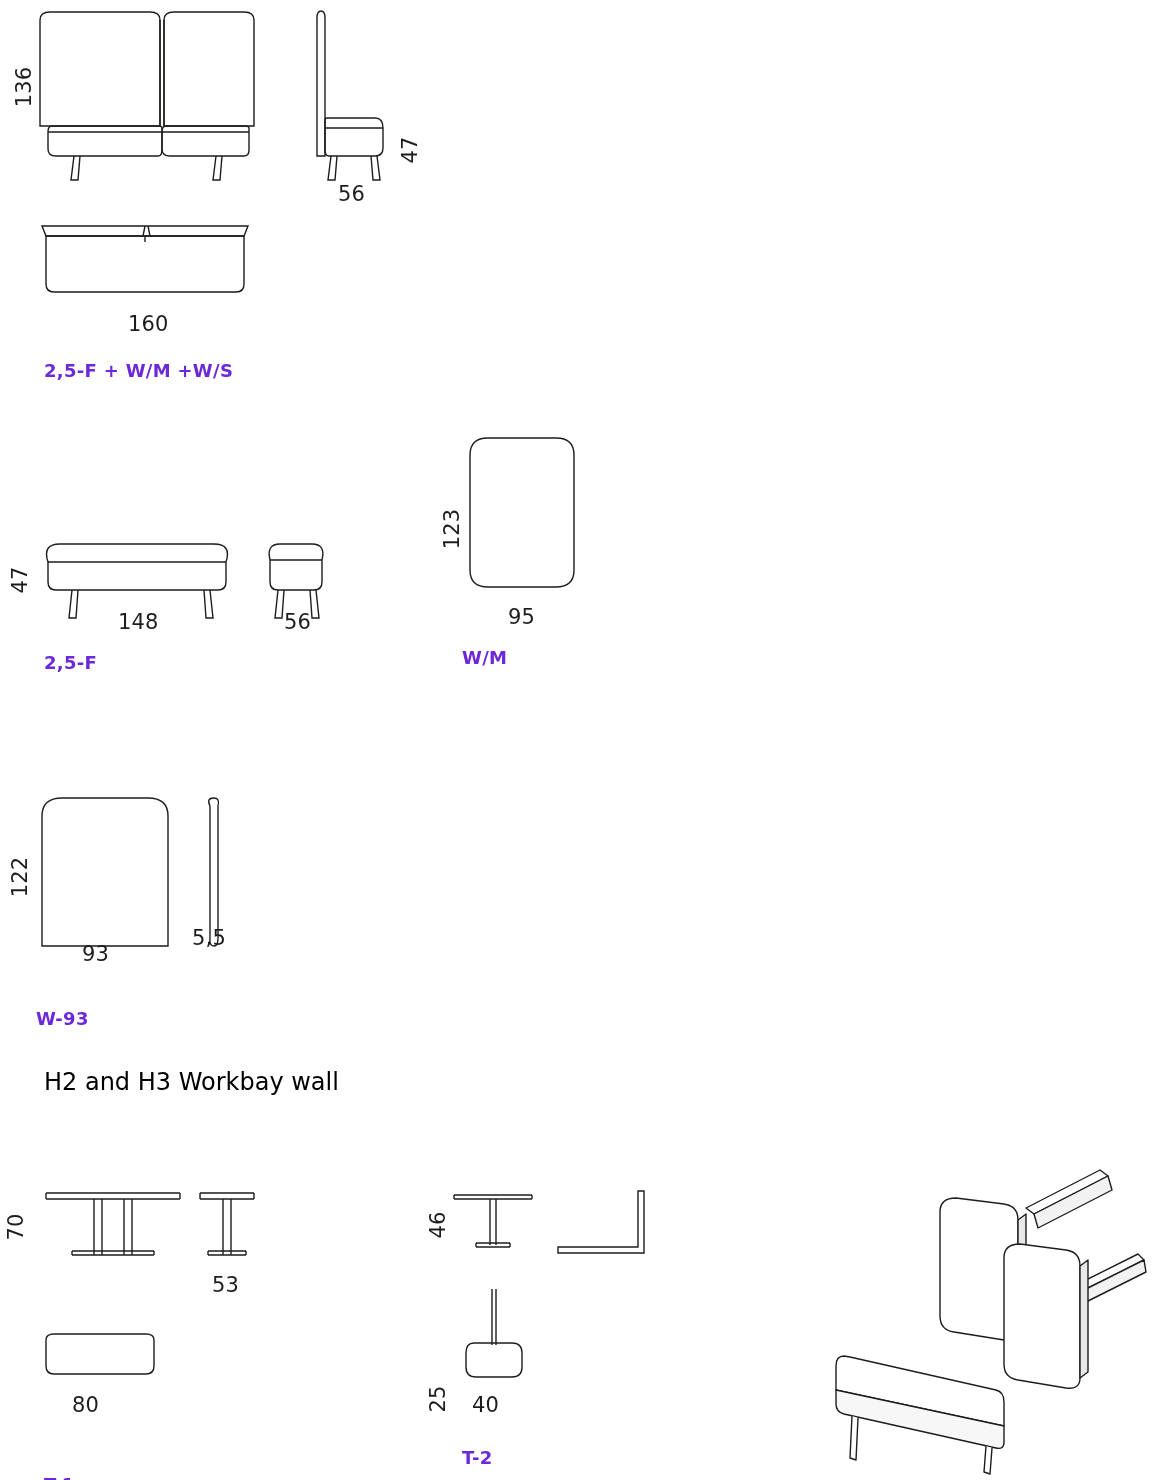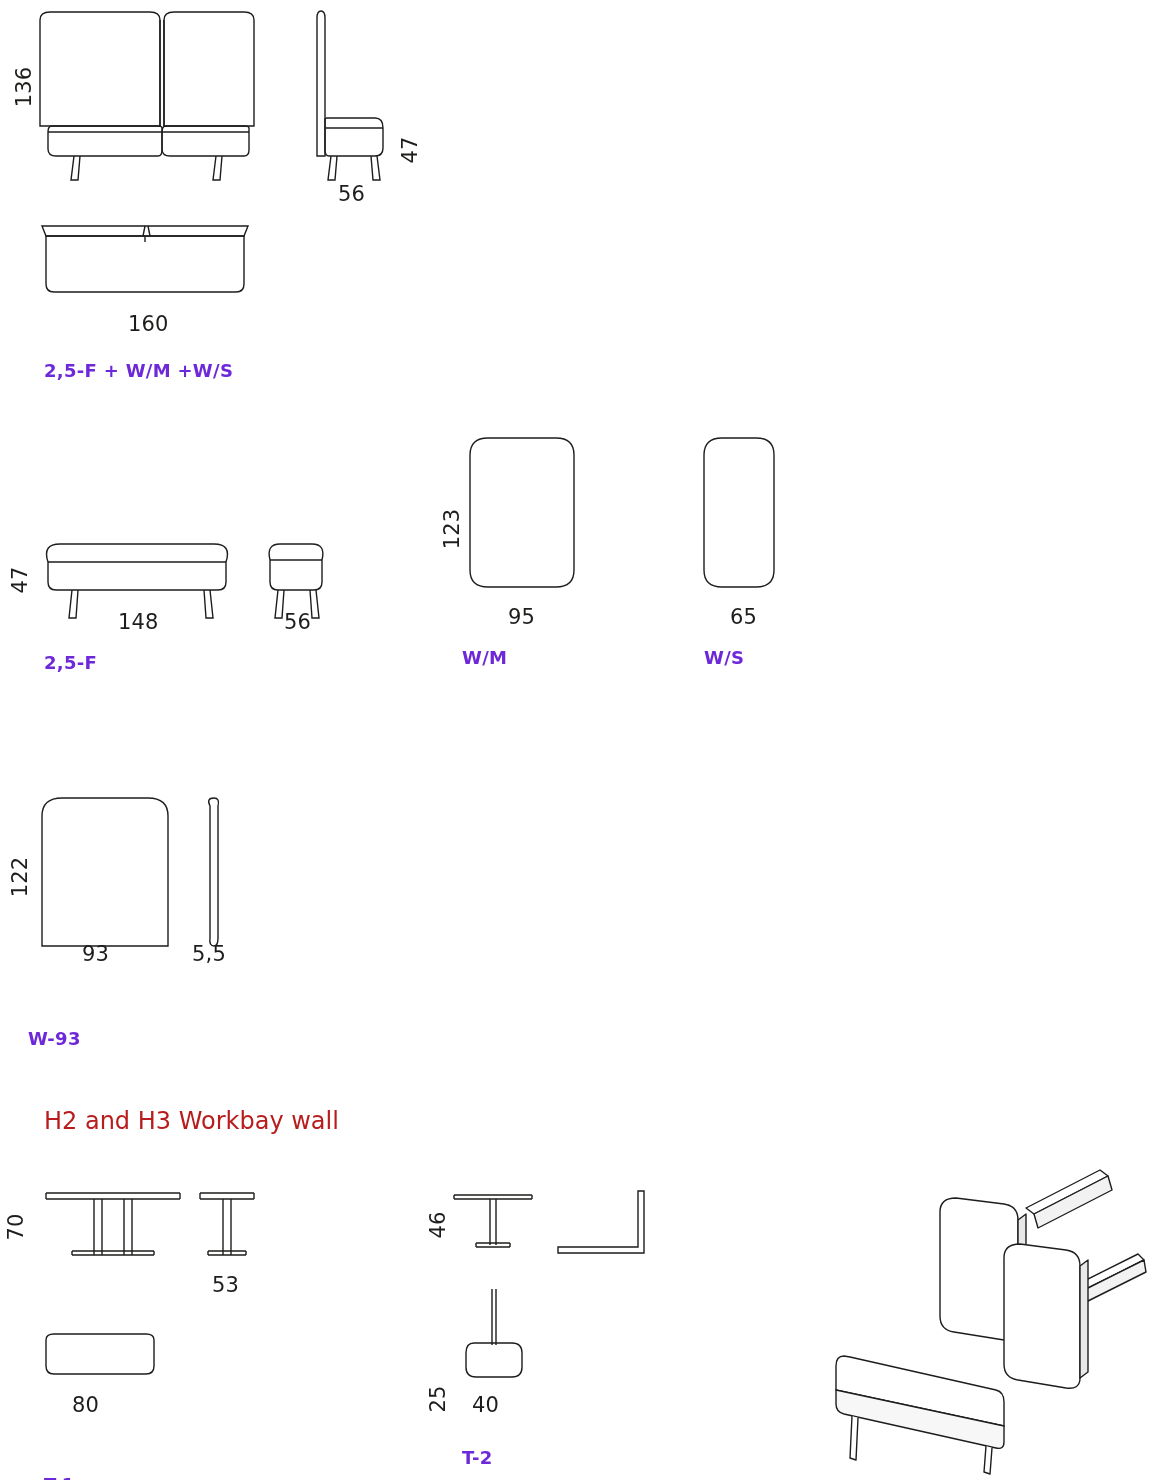--- a/index.html
+++ b/index.html
@@ -37,23 +37,22 @@
     font-size: 18px;
     font-weight: bold;
     color: #6d28d9;
     white-space: nowrap;
     letter-spacing: 0.3px;
   }
   .caption {
     position: absolute;
     font-size: 24px;
     font-weight: normal;
-    color: #b91c1c;
+    color: #000000;
     white-space: nowrap;
-    margin-top: 39px;
   }
   svg { display: block; }
   .grp { position: absolute; }
 </style>
 </head>
 <body>
 
 <div class="sheet">
 
   <div class="grp" style="left:0px; top:0px; width:440px; height:400px;">
@@ -148,51 +147,40 @@
       <g fill="none" stroke="#1d1d1b" stroke-width="1.4">
         <path d="M20,25 Q20,8 38,8 L106,8 Q124,8 124,25 L124,140 Q124,157 106,157 L38,157 Q20,157 20,140 Z"></path>
       </g>
     </svg>
 
     <div class="dim vert" style="left:12px; top:92px;">123</div>
     <div class="dim" style="left:88px; top:180px;">95</div>
     <div class="label" style="left:42px; top:222px;">W/M</div>
   </div>
 
-  <div class="grp" style="left:660px; top:425px; width:180px; height:260px;">
-
-    <svg width="140" height="180" style="position:absolute; left:30px; top:5px;">
-      <g fill="none" stroke="#1d1d1b" stroke-width="1.4">
-        <path d="M14,25 Q14,8 32,8 L66,8 Q84,8 84,25 L84,140 Q84,157 66,157 L32,157 Q14,157 14,140 Z"></path>
-      </g>
-    </svg>
-
-    <div class="dim" style="left:70px; top:180px;">65</div>
-    <div class="label" style="left:44px; top:222px;">W/S</div>
-  </div>
 
   <div class="grp" style="left:0px; top:780px; width:400px; height:330px;">
 
     <svg width="200" height="180" style="position:absolute; left:20px; top:8px;">
       <g fill="none" stroke="#1d1d1b" stroke-width="1.4">
         <path d="M22,28 Q22,10 42,10 L128,10 Q148,10 148,28 L148,158 L22,158 Z"></path>
       </g>
     </svg>
 
     <svg width="60" height="180" style="position:absolute; left:188px; top:8px;">
       <g fill="none" stroke="#1d1d1b" stroke-width="1.4">
         <path d="M22,18 Q18,10 26,10 Q32,10 30,18 L30,150 Q30,158 26,158 Q21,158 22,150 Z"></path>
       </g>
     </svg>
 
     <div class="dim vert" style="left:0px; top:85px;">122</div>
     <div class="dim" style="left:82px; top:162px;">93</div>
-    <div class="dim" style="left:192px; top:162px;text-align:center;">5,5</div>
-
-    <div class="label" style="left:28px; top:228px;margin-top:20px;">W-93</div>
+    <div class="dim" style="left:192px; top:146px;text-align:center;">5,5</div>
+
+    <div class="label" style="left:36px; top:228px;">W-93</div>
     <div class="caption" style="left:44px; top:288px;">H2 and H3 Workbay wall</div>
   </div>
 
   <div class="grp" style="left:0px; top:1175px; width:330px; height:300px;">
 
     <svg width="180" height="90" style="position:absolute; left:28px; top:2px;">
       <g fill="none" stroke="#1d1d1b" stroke-width="1.4">
 
         <path d="M18,16 L152,16"></path>
         <path d="M18,22 L152,22"></path>

